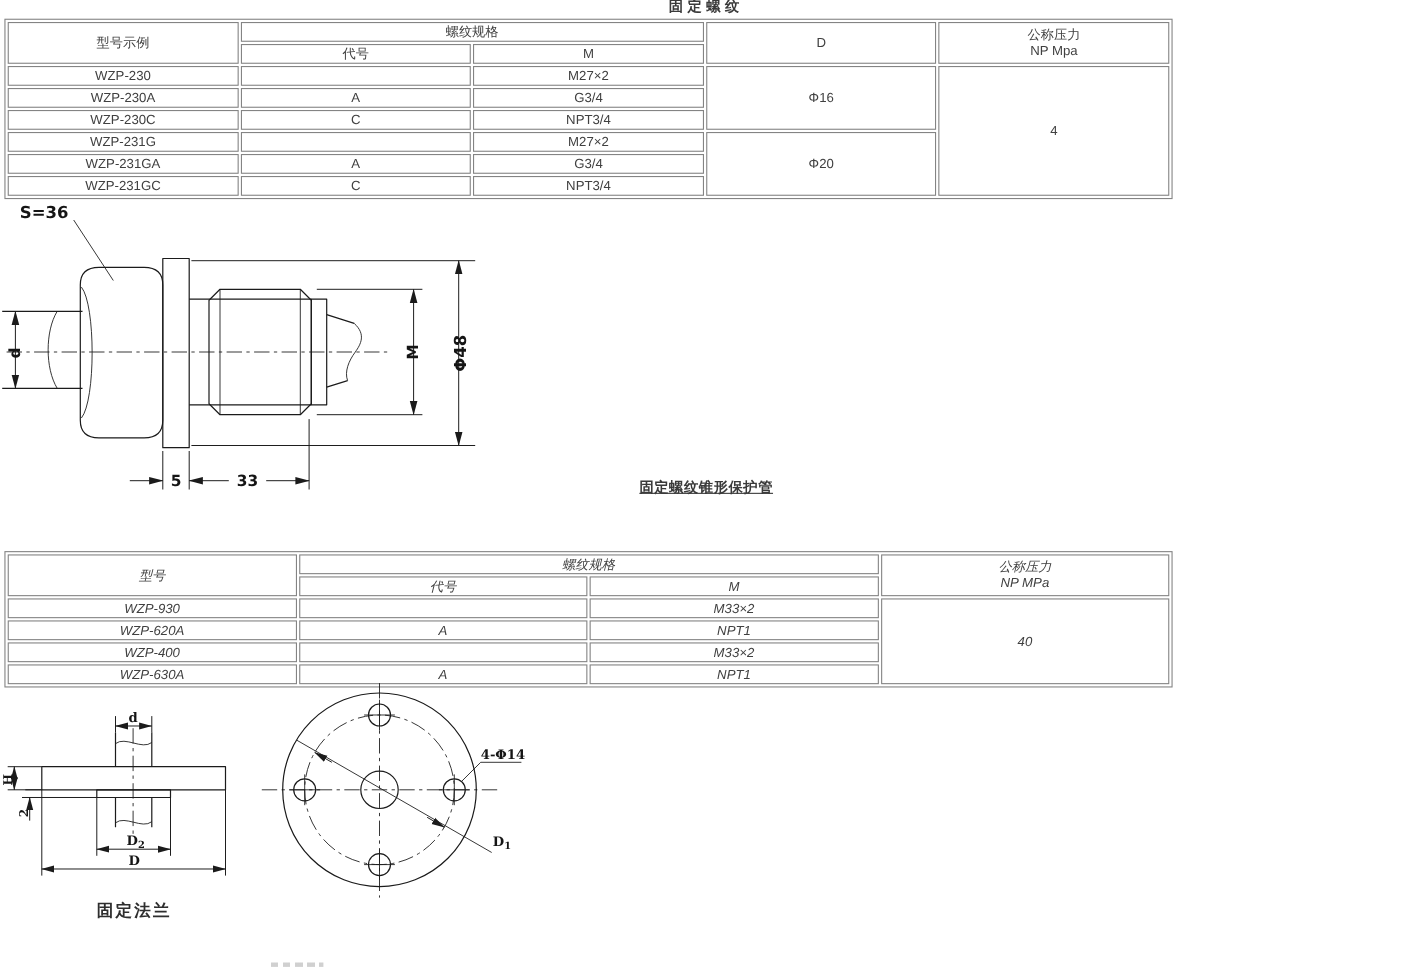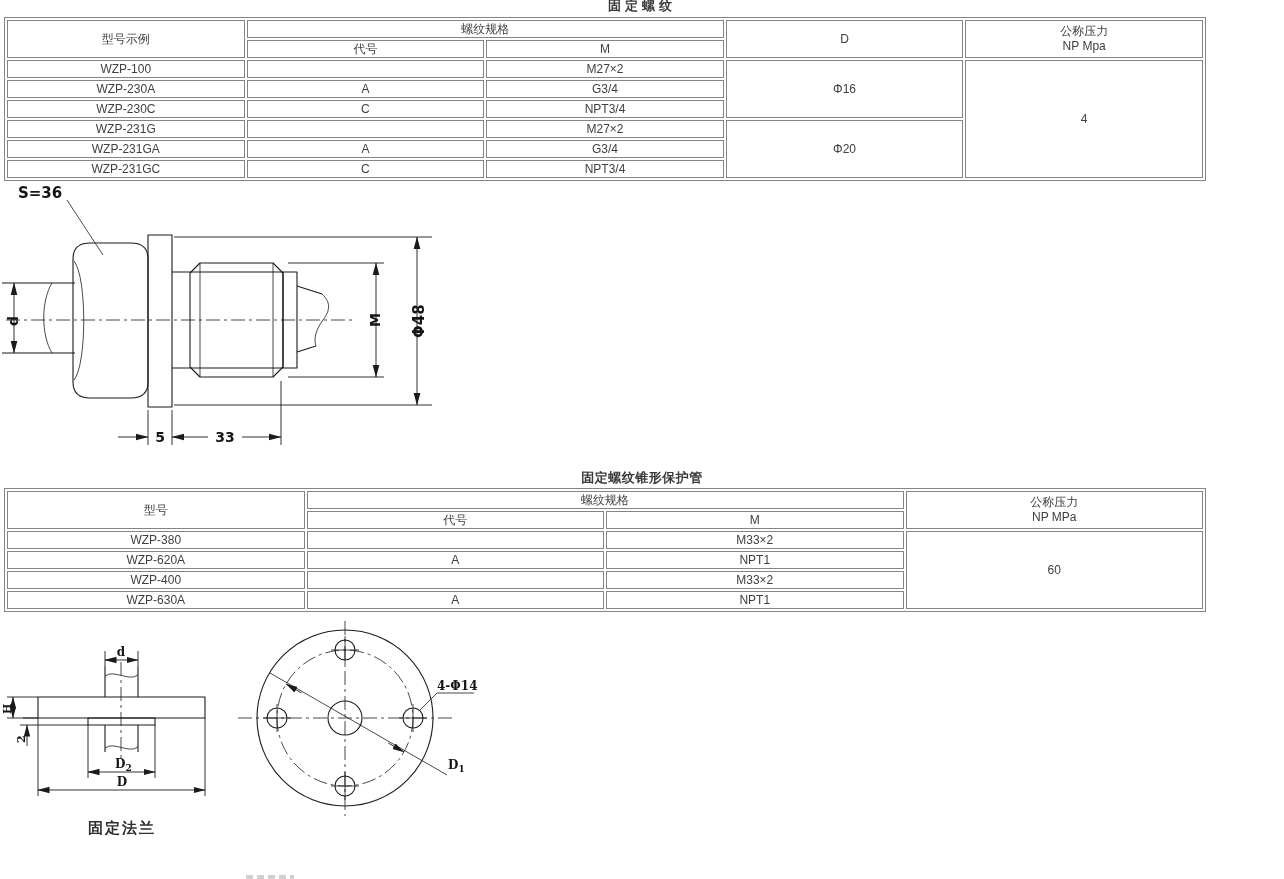--- a/index.html
+++ b/index.html
@@ -1,22 +1,22 @@
 <!DOCTYPE html>
 <html><head>
 <meta charset="utf-8">
 <style>
   html,body{margin:0;padding:0;background:#ffffff;}
   body{width:1284px;height:879px;position:relative;font-family:"Liberation Sans",sans-serif;overflow:hidden;}
   .sec-title{position:absolute;left:0;width:1284px;text-align:center;font-size:13px;font-weight:bold;color:#3a3a3a;white-space:nowrap;}
   #title1{top:-3px;letter-spacing:4px;}
-  #title2{top:469px;letter-spacing:0.5px;}
-  .spec-table{position:absolute;left:4px;width:1202px;border-collapse:separate;border-spacing:2px;border:1px solid #848484;table-layout:fixed;background:#fff;}
+  #title2{top:434px;letter-spacing:0.5px;text-decoration:underline;}
+  .spec-table{position:absolute;left:4px;width:1062px;border-collapse:separate;border-spacing:2px;border:1px solid #848484;table-layout:fixed;background:#fff;}
   #table1{top:17px;}
-  #table2{top:488px;}
+  #table2{top:501px;font-style:italic;}
   .spec-table th,.spec-table td{border:1px solid #848484;font-size:12px;font-weight:normal;color:#404040;text-align:center;vertical-align:middle;padding:0;height:16px;line-height:15px;overflow:hidden;white-space:nowrap;}
   svg{position:absolute;}
   #draw1{left:0;top:185px;}
   #draw2{left:0;top:638px;}
   #draw3{left:236px;top:618px;}
   .s{stroke:#1b1b1b;stroke-width:1.1;fill:none;stroke-linejoin:round;}
   .thin{stroke:#1b1b1b;stroke-width:0.8;fill:none;}
   .cl{stroke:#1b1b1b;stroke-width:0.8;fill:none;stroke-dasharray:14 4 3 4;}
   .dim{stroke:#1b1b1b;stroke-width:0.9;fill:none;}
   .t-tech{font-family:"DejaVu Sans",sans-serif;font-size:14px;font-weight:600;fill:#151515;}
@@ -47,21 +47,21 @@
       <th rowspan="2">
         <div>公称压力</div>
         <div>NP Mpa</div>
       </th>
     </tr>
     <tr>
       <th>代号</th>
       <th>M</th>
     </tr>
     <tr>
-      <td>WZP-100</td>
+      <td>WZP-230</td>
       <td></td>
       <td>M27×2</td>
       <td rowspan="3">Φ16</td>
       <td rowspan="6">4</td>
     </tr>
     <tr>
       <td>WZP-230A</td>
       <td>A</td>
       <td>G3/4</td>
     </tr>
@@ -155,24 +155,24 @@
       <th rowspan="2">
         <div>公称压力</div>
         <div>NP MPa</div>
       </th>
     </tr>
     <tr>
       <th>代号</th>
       <th>M</th>
     </tr>
     <tr>
-      <td>WZP-380</td>
+      <td>WZP-930</td>
       <td></td>
       <td>M33×2</td>
-      <td rowspan="4">60</td>
+      <td rowspan="4">40</td>
     </tr>
     <tr>
       <td>WZP-620A</td>
       <td>A</td>
       <td>NPT1</td>
     </tr>
     <tr>
       <td>WZP-400</td>
       <td></td>
       <td>M33×2</td>

